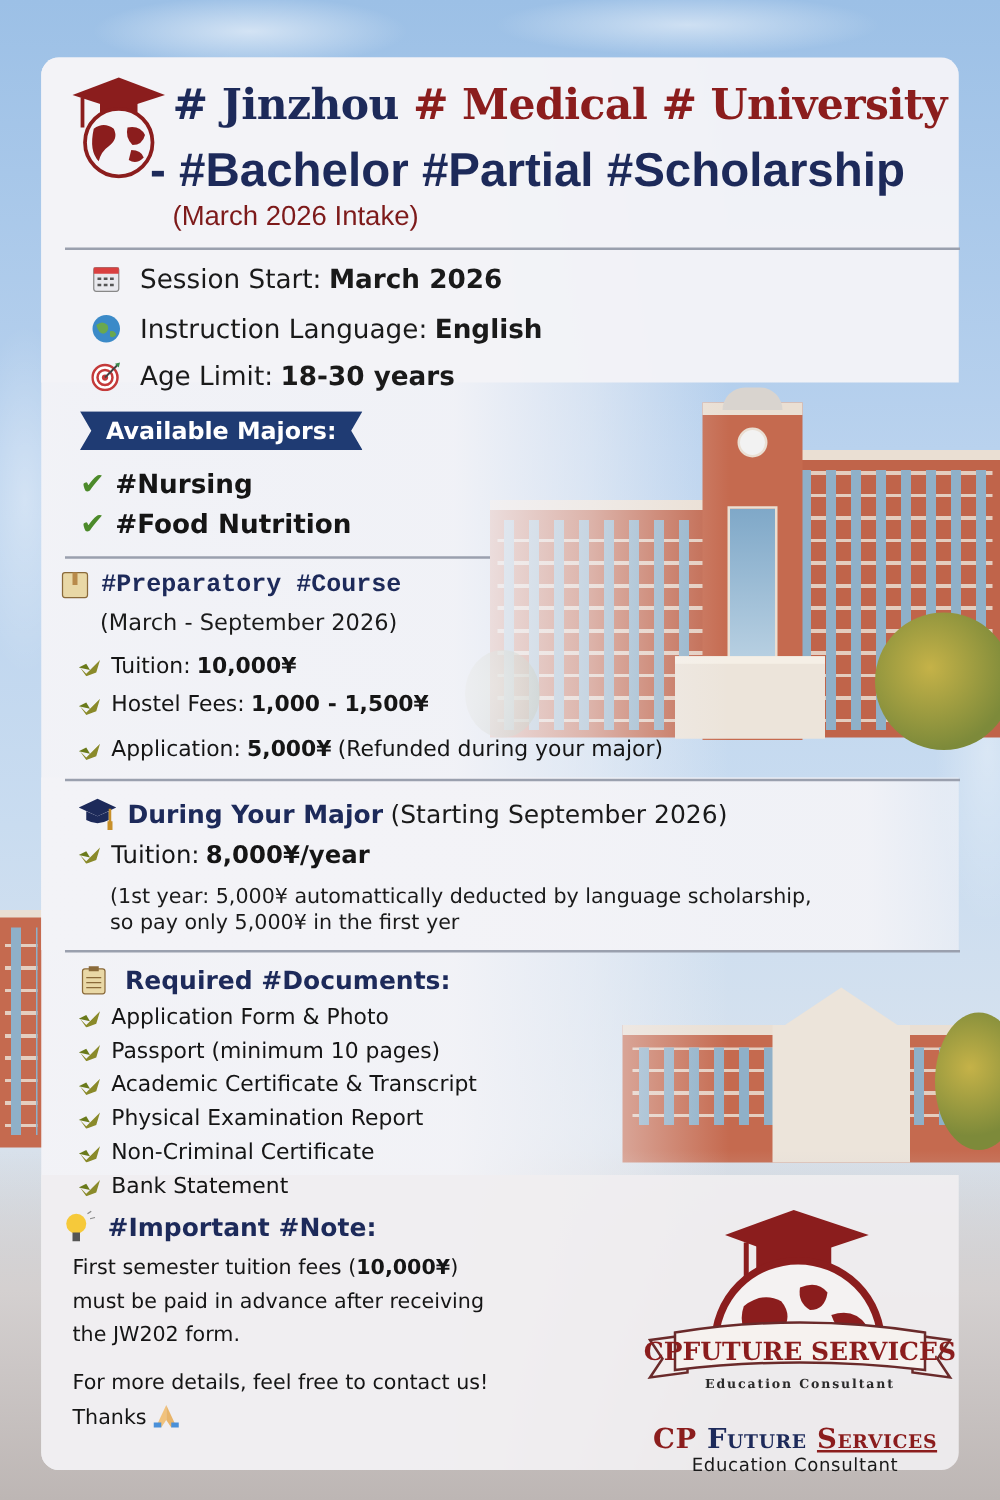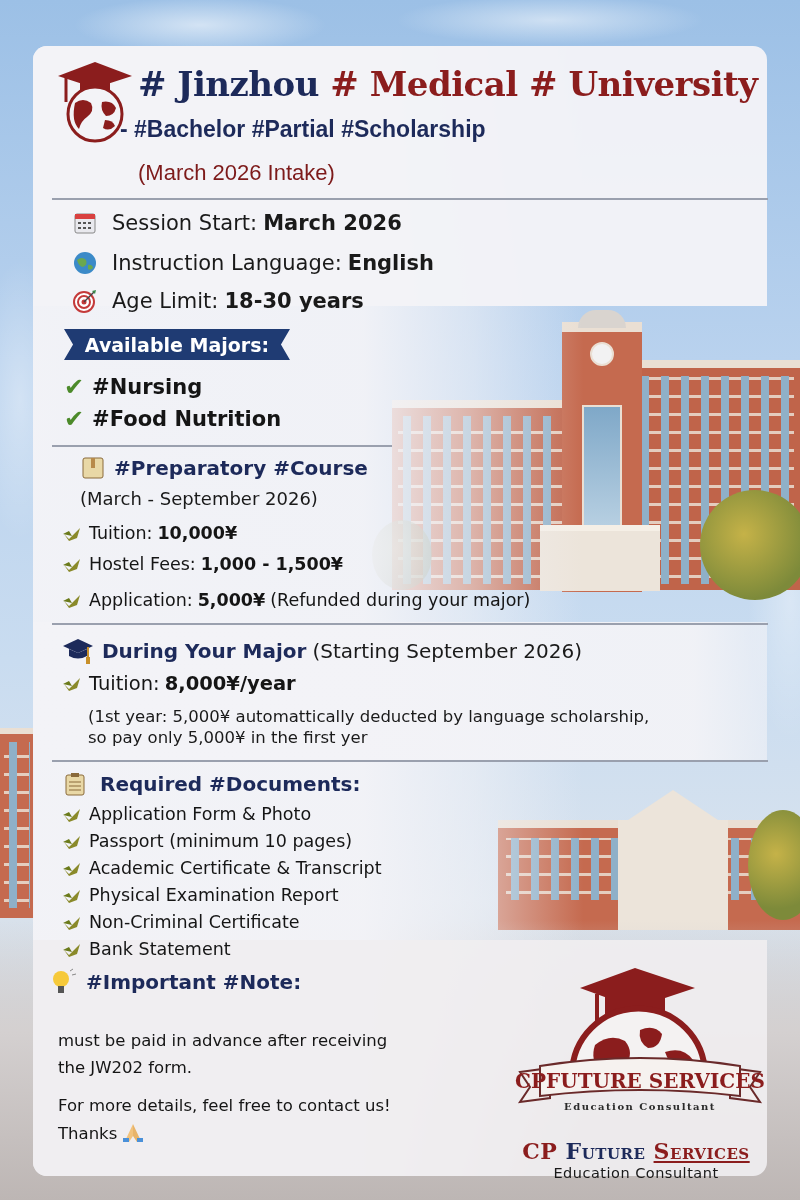--- a/index.html
+++ b/index.html
@@ -79,21 +79,21 @@
   
   .logo-small { position: absolute; left: 50px; top: 58px; width: 90px; height: 85px; }
   .title-line {
     position: absolute; left: 138px; top: 64px;
     font-family: "DejaVu Serif", serif; font-size: 34px; font-weight: bold; letter-spacing: -0.5px;
     white-space: nowrap;
   }
   .maroon { color: #8b1d1d; }
   .subtitle {
     position: absolute; left: 120px; top: 116px;
-    font-family: "Liberation Sans", sans-serif; font-size: 23px; font-weight: bold; color: #1d2a5a;
+    font-family: "Liberation Sans", sans-serif; font-size: 38px; font-weight: bold; color: #1d2a5a;
     white-space: nowrap;
   }
   .intake {
     position: absolute; left: 138px; top: 160px;
     font-family: "Liberation Sans", sans-serif; font-size: 22px; color: #7d1a1a;
   }
   .divider { position: absolute; left: 52px; height: 1.5px; background: #9aa0ae; }
   .d1 { top: 198px; width: 716px; }
   .d2 { top: 445px; width: 340px; }
   .d3 { top: 623px; width: 716px; }
@@ -267,21 +267,21 @@
     <span class="check">✔</span>
     <span>#Nursing</span>
   </div>
   <div class="major-row" style="top:405px;">
     <span class="check">✔</span>
     <span>#Food Nutrition</span>
   </div>
 
   <div class="divider d2"></div>
 
-  <div class="section-title" style="left:80px; top:456px;">
+  <div class="section-title" style="left:47px; top:456px;font-family:Liberation Mono, monospace;">
     <span class="ic">
       <svg width="26" height="24" viewBox="0 0 26 24">
           <rect x="3" y="2" width="20" height="20" rx="2" fill="#e9d8a6" stroke="#8a6a3a"></rect>
           <rect x="11" y="2" width="4" height="10" fill="#b88a4a"></rect>
         </svg>
     </span>
     <span>#Preparatory #Course</span>
   </div>
   <div class="plain" style="left:80px; top:488px;">(March - September 2026)</div>
 
@@ -399,20 +399,23 @@
   <div class="section-title" style="left:50px; top:968px;">
     <span class="ic">
       <svg width="28" height="28" viewBox="0 0 28 28">
           <circle cx="11" cy="11" r="8" fill="#f6c93a"></circle>
           <rect x="8" y="18" width="6" height="7" fill="#555"></rect>
           <line x1="20" y1="3" x2="23" y2="1" stroke="#888"></line>
           <line x1="22" y1="7" x2="26" y2="6" stroke="#888"></line>
         </svg>
     </span>
     <span>#Important #Note:</span>
+  </div>
+  <div class="note-text" style="top:1004px;">
+    <span>First semester tuition fees (</span><b>10,000¥</b><span>)</span>
   </div>
   <div class="note-text" style="top:1031px;">must be paid in advance after receiving</div>
   <div class="note-text" style="top:1058px;">the JW202 form.</div>
   <div class="note-text" style="top:1096px;">For more details, feel free to contact us!</div>
   <div class="note-text" style="top:1122px; display:flex; align-items:center;">
     <span>Thanks</span>
     <svg style="margin-left:4px;" width="24" height="22" viewBox="0 0 24 22">
         <path d="M12,2 l-7,15 l3,3 l4,-6z" fill="#f1c27d"></path>
         <path d="M12,2 l7,15 l-3,3 l-4,-6z" fill="#e8b46a"></path>
         <rect x="2" y="16" width="6" height="4" fill="#4a90d9"></rect>

